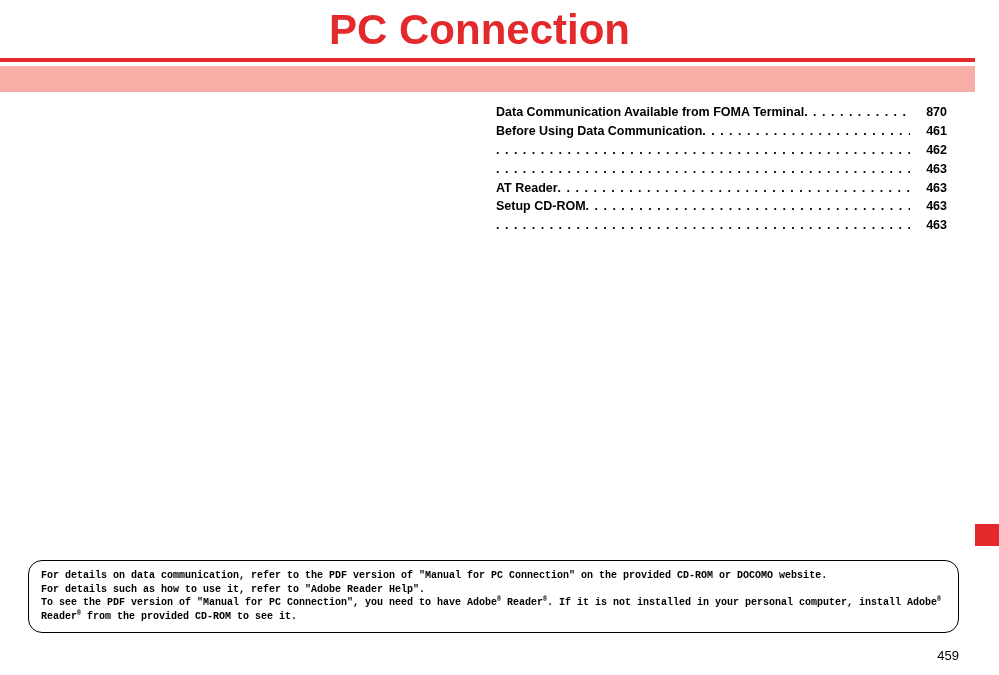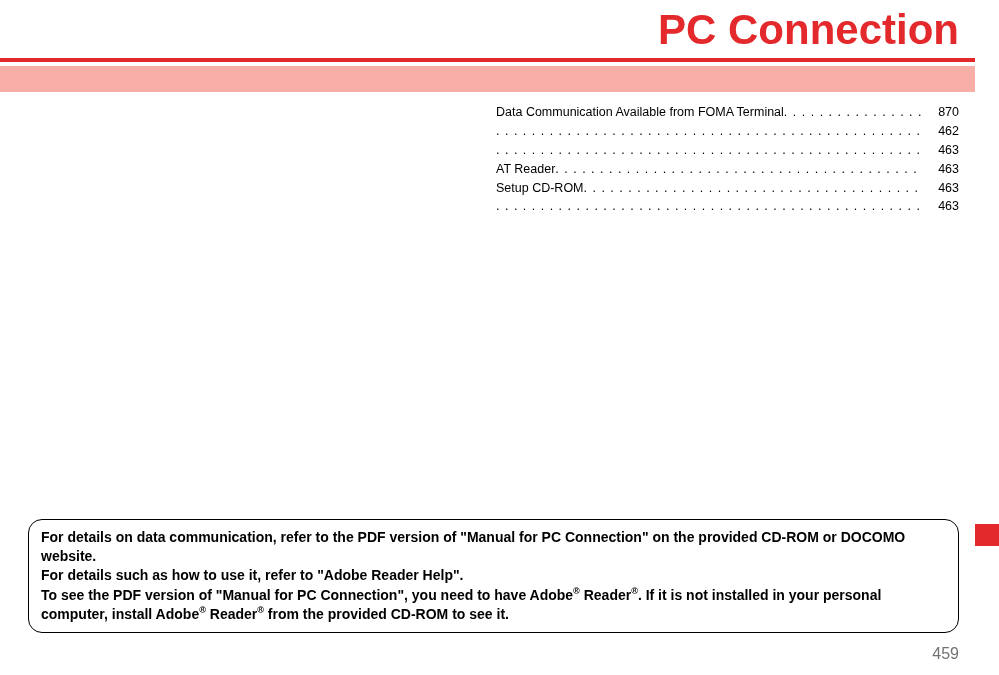--- a/index.html
+++ b/index.html
@@ -8,21 +8,21 @@
       box-sizing: border-box;
     }
     body {
       font-family: Arial, Helvetica, sans-serif;
       width: 999px;
       height: 675px;
       background: #fff;
       position: relative;
     }
     .header-title {
-      text-align: right;
+      text-align: center;
       font-size: 42px;
       font-weight: bold;
       color: #e3292b;
       padding: 6px 40px 4px 0;
     }
     .red-bar-top {
       height: 4px;
       background: #e3292b;
       margin-right: 24px;
     }
@@ -36,23 +36,23 @@
       position: absolute;
       right: 0;
       top: 524px;
       width: 24px;
       height: 22px;
       background: #e3292b;
     }
     .toc {
       margin-top: 12px;
       margin-left: 496px;
-      margin-right: 40px;
+      margin-right: 52px;
       font-size: 12.5px;
-      font-weight: normal;
+      font-weight: bold;
       color: #000;
     }
     .toc-row {
       display: flex;
       margin-bottom: 2px;
       line-height: 1.35;
     }
     .toc-label {
       white-space: nowrap;
     }
@@ -70,49 +70,55 @@
       white-space: nowrap;
     }
     .note-box {
       position: absolute;
       left: 28px;
       right: 40px;
       bottom: 42px;
       border: 1.5px solid #000;
       border-radius: 14px;
       padding: 8px 12px;
-      font-size: 14px;
+      font-size: 10px;
       font-weight: bold;
       line-height: 1.35;
+      font-family: Liberation Mono, monospace;
     }
     .note-box sup {
       font-size: 0.65em;
       vertical-align: super;
     }
     .page-number {
       position: absolute;
       right: 40px;
       bottom: 12px;
-      font-size: 16px;
-      color: #737373;
+      font-size: 13px;
+      color: #000000;
     }
   </style>
 </head>
 <body>
 
 <div class="header-title">PC Connection</div>
 <div class="red-bar-top"></div>
 <div class="pink-band"></div>
 <div class="right-red-tab"></div>
 
 <div class="toc">
   <div class="toc-row">
     <span class="toc-label">Data Communication Available from FOMA Terminal</span>
     <span class="toc-dots"></span>
     <span class="toc-page">870</span>
+  </div>
+  <div class="toc-row">
+    <span class="toc-label">Before Using Data Communication</span>
+    <span class="toc-dots"></span>
+    <span class="toc-page">461</span>
   </div>
   <div class="toc-row">
     <span class="toc-dots"></span>
     <span class="toc-page">462</span>
   </div>
   <div class="toc-row">
     <span class="toc-dots"></span>
     <span class="toc-page">463</span>
   </div>
   <div class="toc-row">

